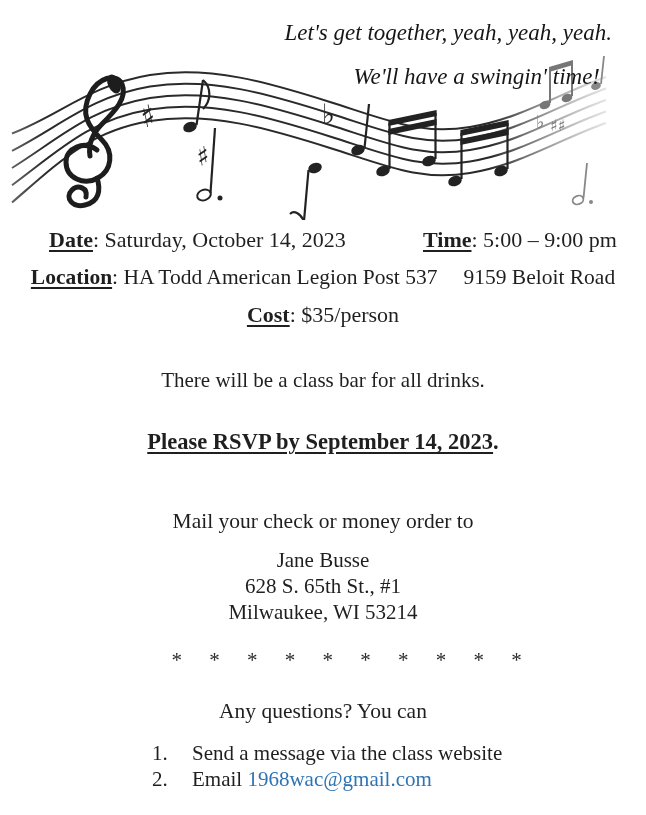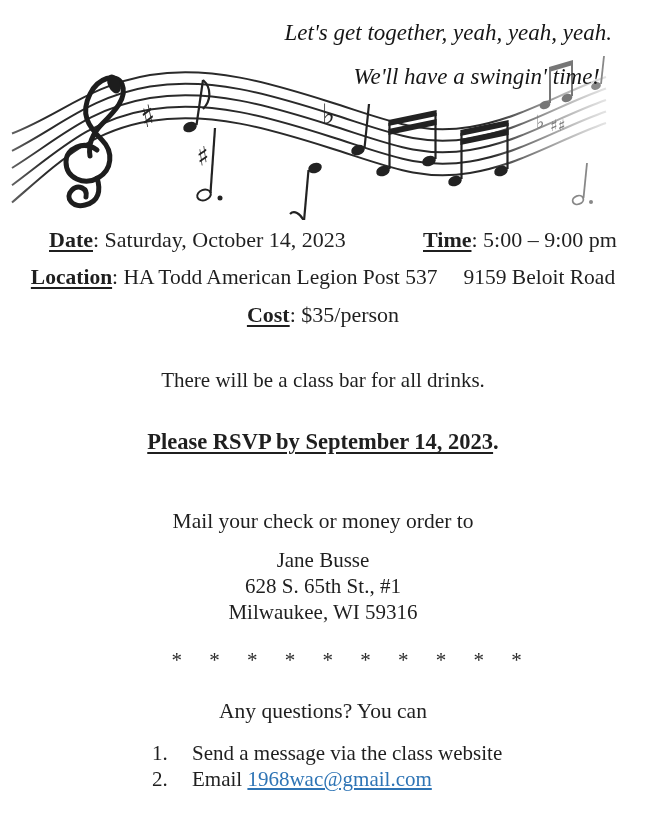--- a/index.html
+++ b/index.html
@@ -33,21 +33,21 @@
   #addr-name{top:548px;}
   #addr-street{top:574px;}
   #addr-city{top:600px;}
   #stars{top:648px;font-size:21px;word-spacing:20px;padding-left:24px;letter-spacing:1px;color:#2b2b2b;}
   #q-head{top:699px;font-size:21.5px;}
   .li{font-size:21px;}
   .li .num{position:absolute;left:152px;top:0;}
   .li .txt{position:absolute;left:192px;top:0;}
   #li1{top:741px;left:0;width:646px;height:26px;}
   #li2{top:767px;left:0;width:646px;height:26px;}
-  a.email{color:#2E74B5;text-decoration:underline;text-underline-offset:2px;cursor:pointer;}
+  a.email{color:#2E74B5;text-underline-offset:2px;cursor:pointer;}
 </style>
 </head>
 <body>
 
 <div id="page">
 
   <svg id="music" width="646" height="192" viewBox="0 0 646 192" aria-hidden="true">
     <defs>
       <linearGradient id="fade" x1="0" y1="0" x2="646" y2="0" gradientUnits="userSpaceOnUse">
         <stop offset="0" stop-color="#777777"></stop>
@@ -141,21 +141,21 @@
 
   <div id="note2" class="abs center bodyline">There will be a class bar for all drinks.</div>
 
   <div id="rsvp" class="abs center">
     <span class="under">Please RSVP by September 14, 2023</span><span>.</span>
   </div>
 
   <div id="addr-name" class="abs center bodyline">Jane Busse</div>
   <div id="mail-intro" class="abs center">Mail your check or money order to</div>
   <div id="addr-street" class="abs center bodyline">628 S. 65th St., #1</div>
-  <div id="addr-city" class="abs center bodyline">Milwaukee, WI 59316</div>
+  <div id="addr-city" class="abs center bodyline">Milwaukee, WI 53214</div>
 
   <div id="stars" class="abs center">* * * * * * * * * *</div>
 
   <div id="q-head" class="abs center">Any questions? You can</div>
 
   <div id="li1" class="abs li">
     <span class="num">1.</span>
     <span class="txt">Send a message via the class website</span>
   </div>
   <div id="li2" class="abs li">

